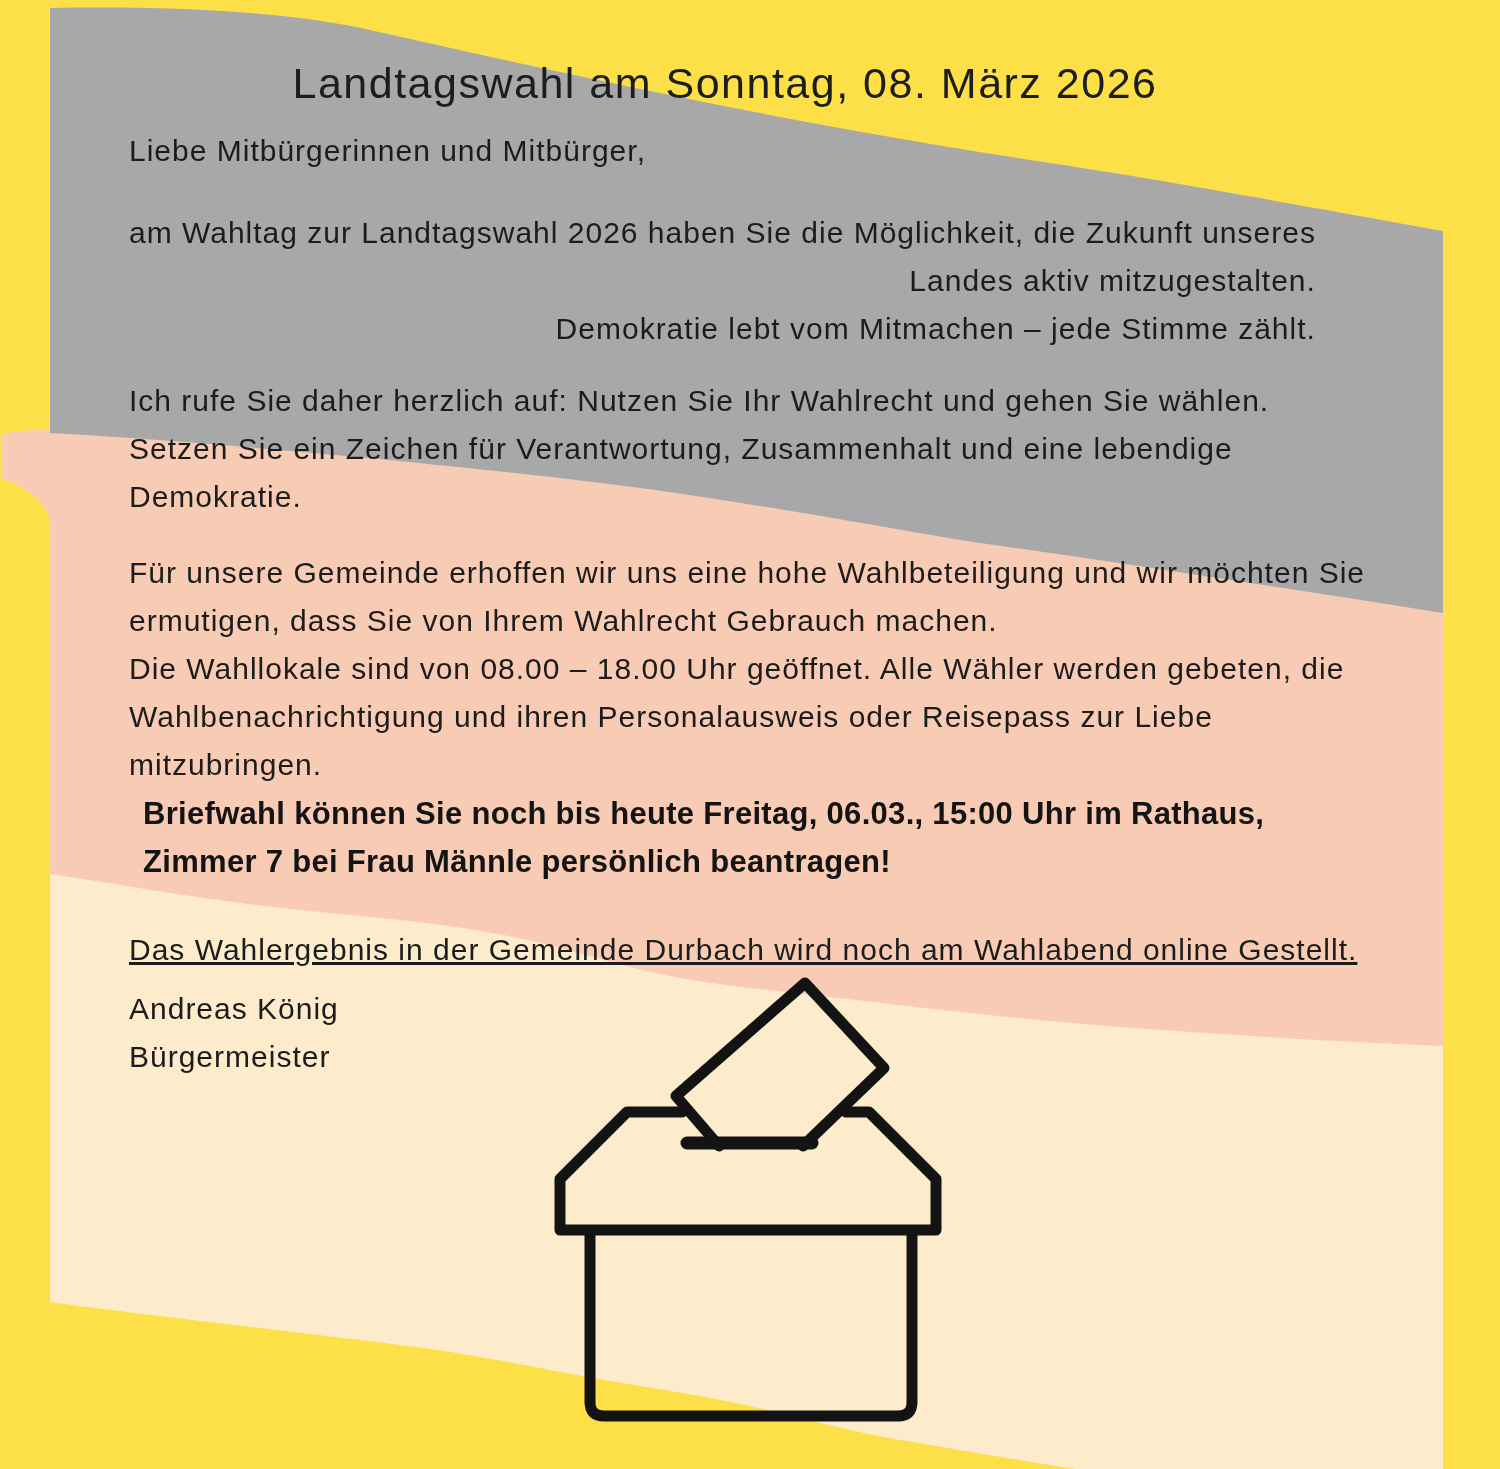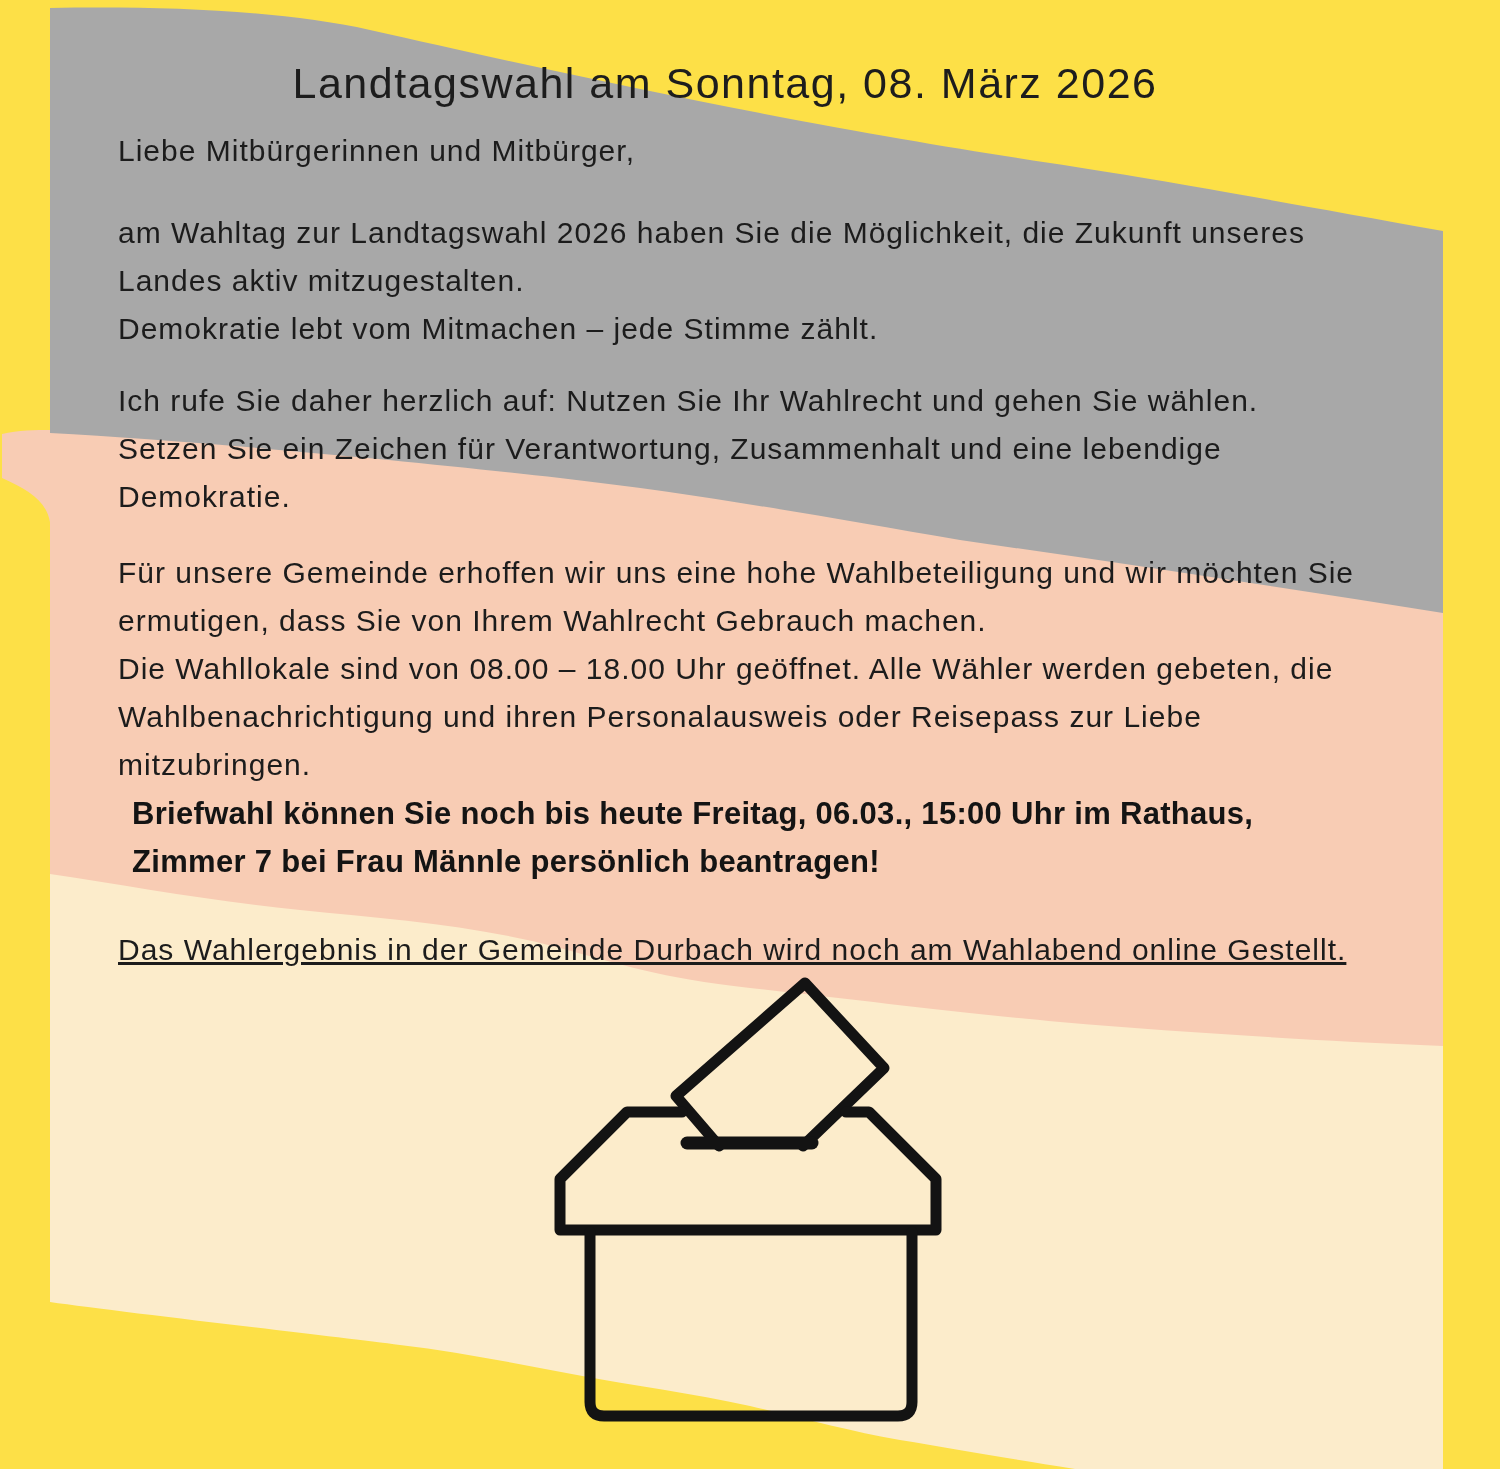--- a/index.html
+++ b/index.html
@@ -5,32 +5,32 @@
   html,body{margin:0;padding:0;background:#ffffff;}
   .poster{
     position:relative;
     width:1500px;height:1469px;
     background:#fde047;
     overflow:hidden;
     font-family:"Liberation Sans", sans-serif;
     color:#1c1c1c;
   }
   .bands{position:absolute;left:0;top:0;width:1500px;height:1469px;}
-  .txt{position:absolute;white-space:nowrap;}
+  .txt{position:absolute;white-space:nowrap;margin-left:11px;}
   .title{
     position:absolute;
     left:118px;top:30px;width:1214px;
     text-align:center;
     font-size:43px;font-weight:400;letter-spacing:1.5px;
     color:#1d1d1d;
   }
   .body-line{font-size:30px;line-height:48px;letter-spacing:1px;font-weight:400;}
   .bold-line{font-size:31px;line-height:48px;letter-spacing:0.3px;font-weight:700;color:#141414;}
   .greeting{left:118px;top:127px;}
-  .para-opportunity{left:118px;top:209px;}
+  .para-opportunity{left:118px;top:209px;text-align:right;}
   .para-appeal{left:118px;top:377px;}
   .para-turnout{left:118px;top:549px;}
   .notice{left:132px;top:790px;}
   .para-results{left:118px;top:926px;text-decoration:underline;}
   .signature{left:118px;top:985px;}
 </style>
 </head>
 <body>
 
 <div class="poster">
@@ -111,14 +111,18 @@
     <div class="body-line">mitzubringen.</div>
   </div>
 
   <div class="txt notice">
     <div class="bold-line">Briefwahl können Sie noch bis heute Freitag, 06.03., 15:00 Uhr im Rathaus,</div>
     <div class="bold-line">Zimmer 7 bei Frau Männle persönlich beantragen!</div>
   </div>
 
   <div class="txt para-results body-line">Das Wahlergebnis in der Gemeinde Durbach wird noch am Wahlabend online Gestellt.</div>
 
+  <div class="txt signature">
+    <div class="body-line">Andreas König</div>
+    <div class="body-line">Bürgermeister</div>
+  </div>
 
 </div>
 
 </body></html>

